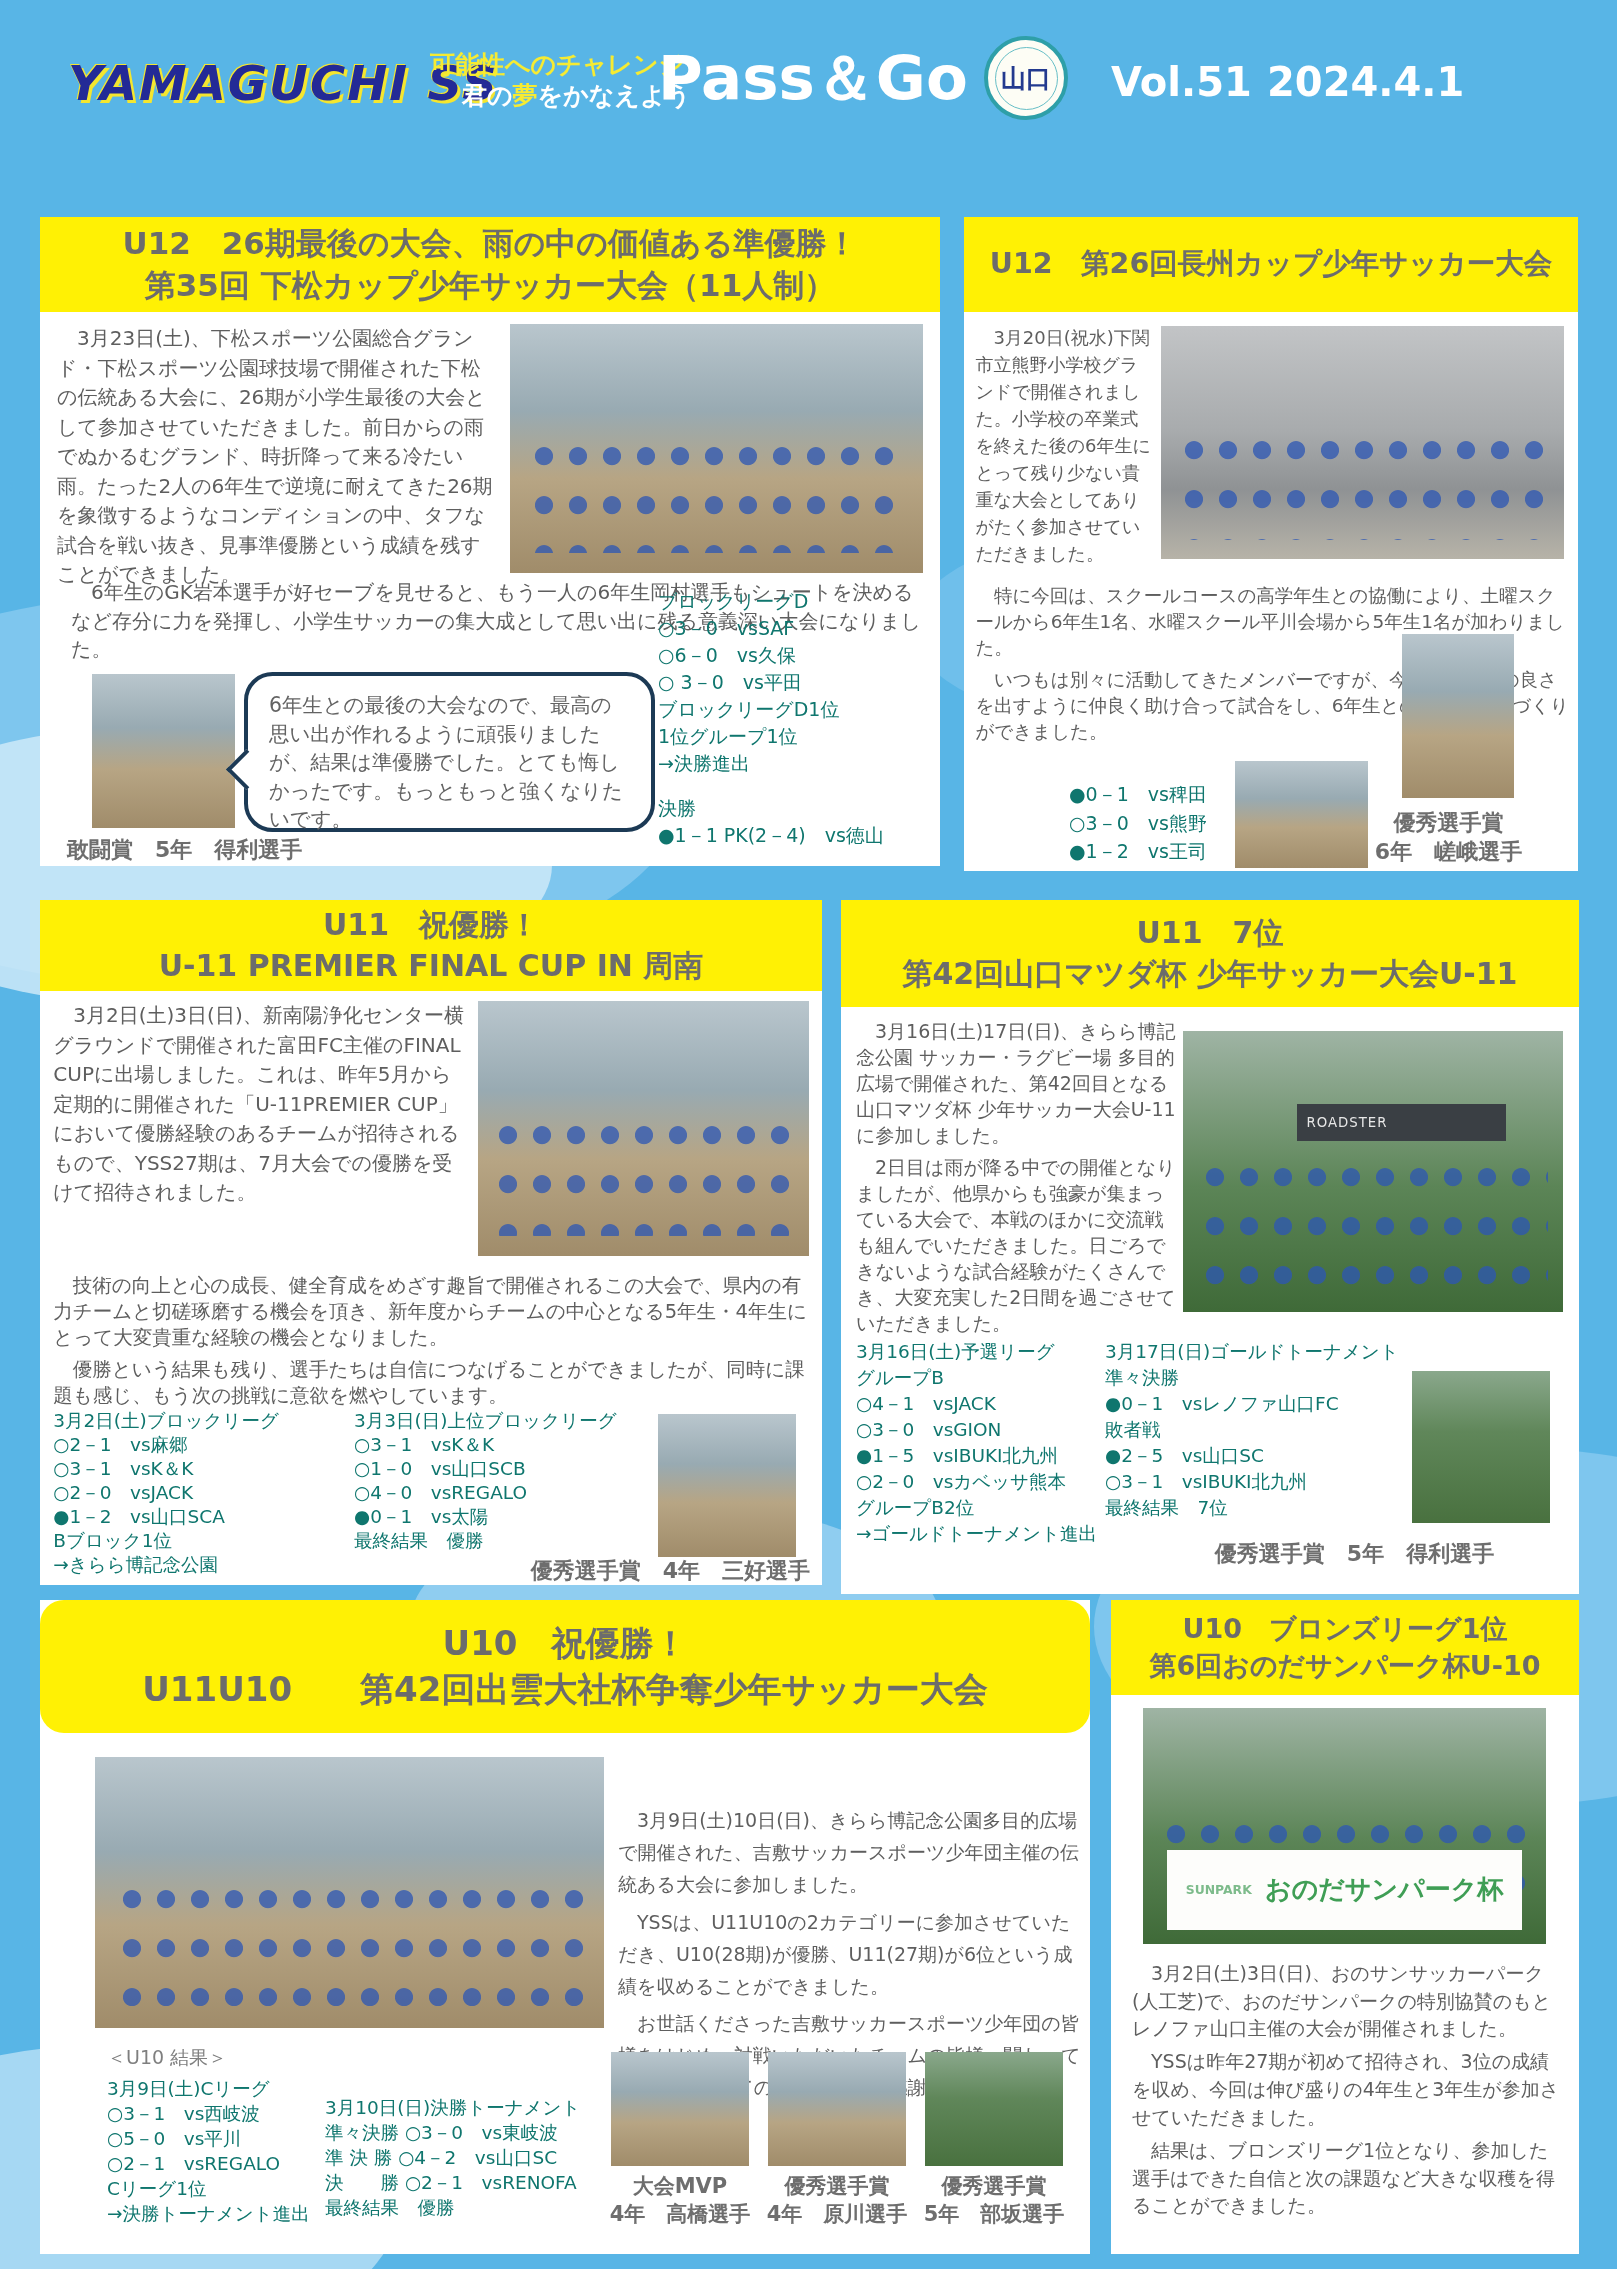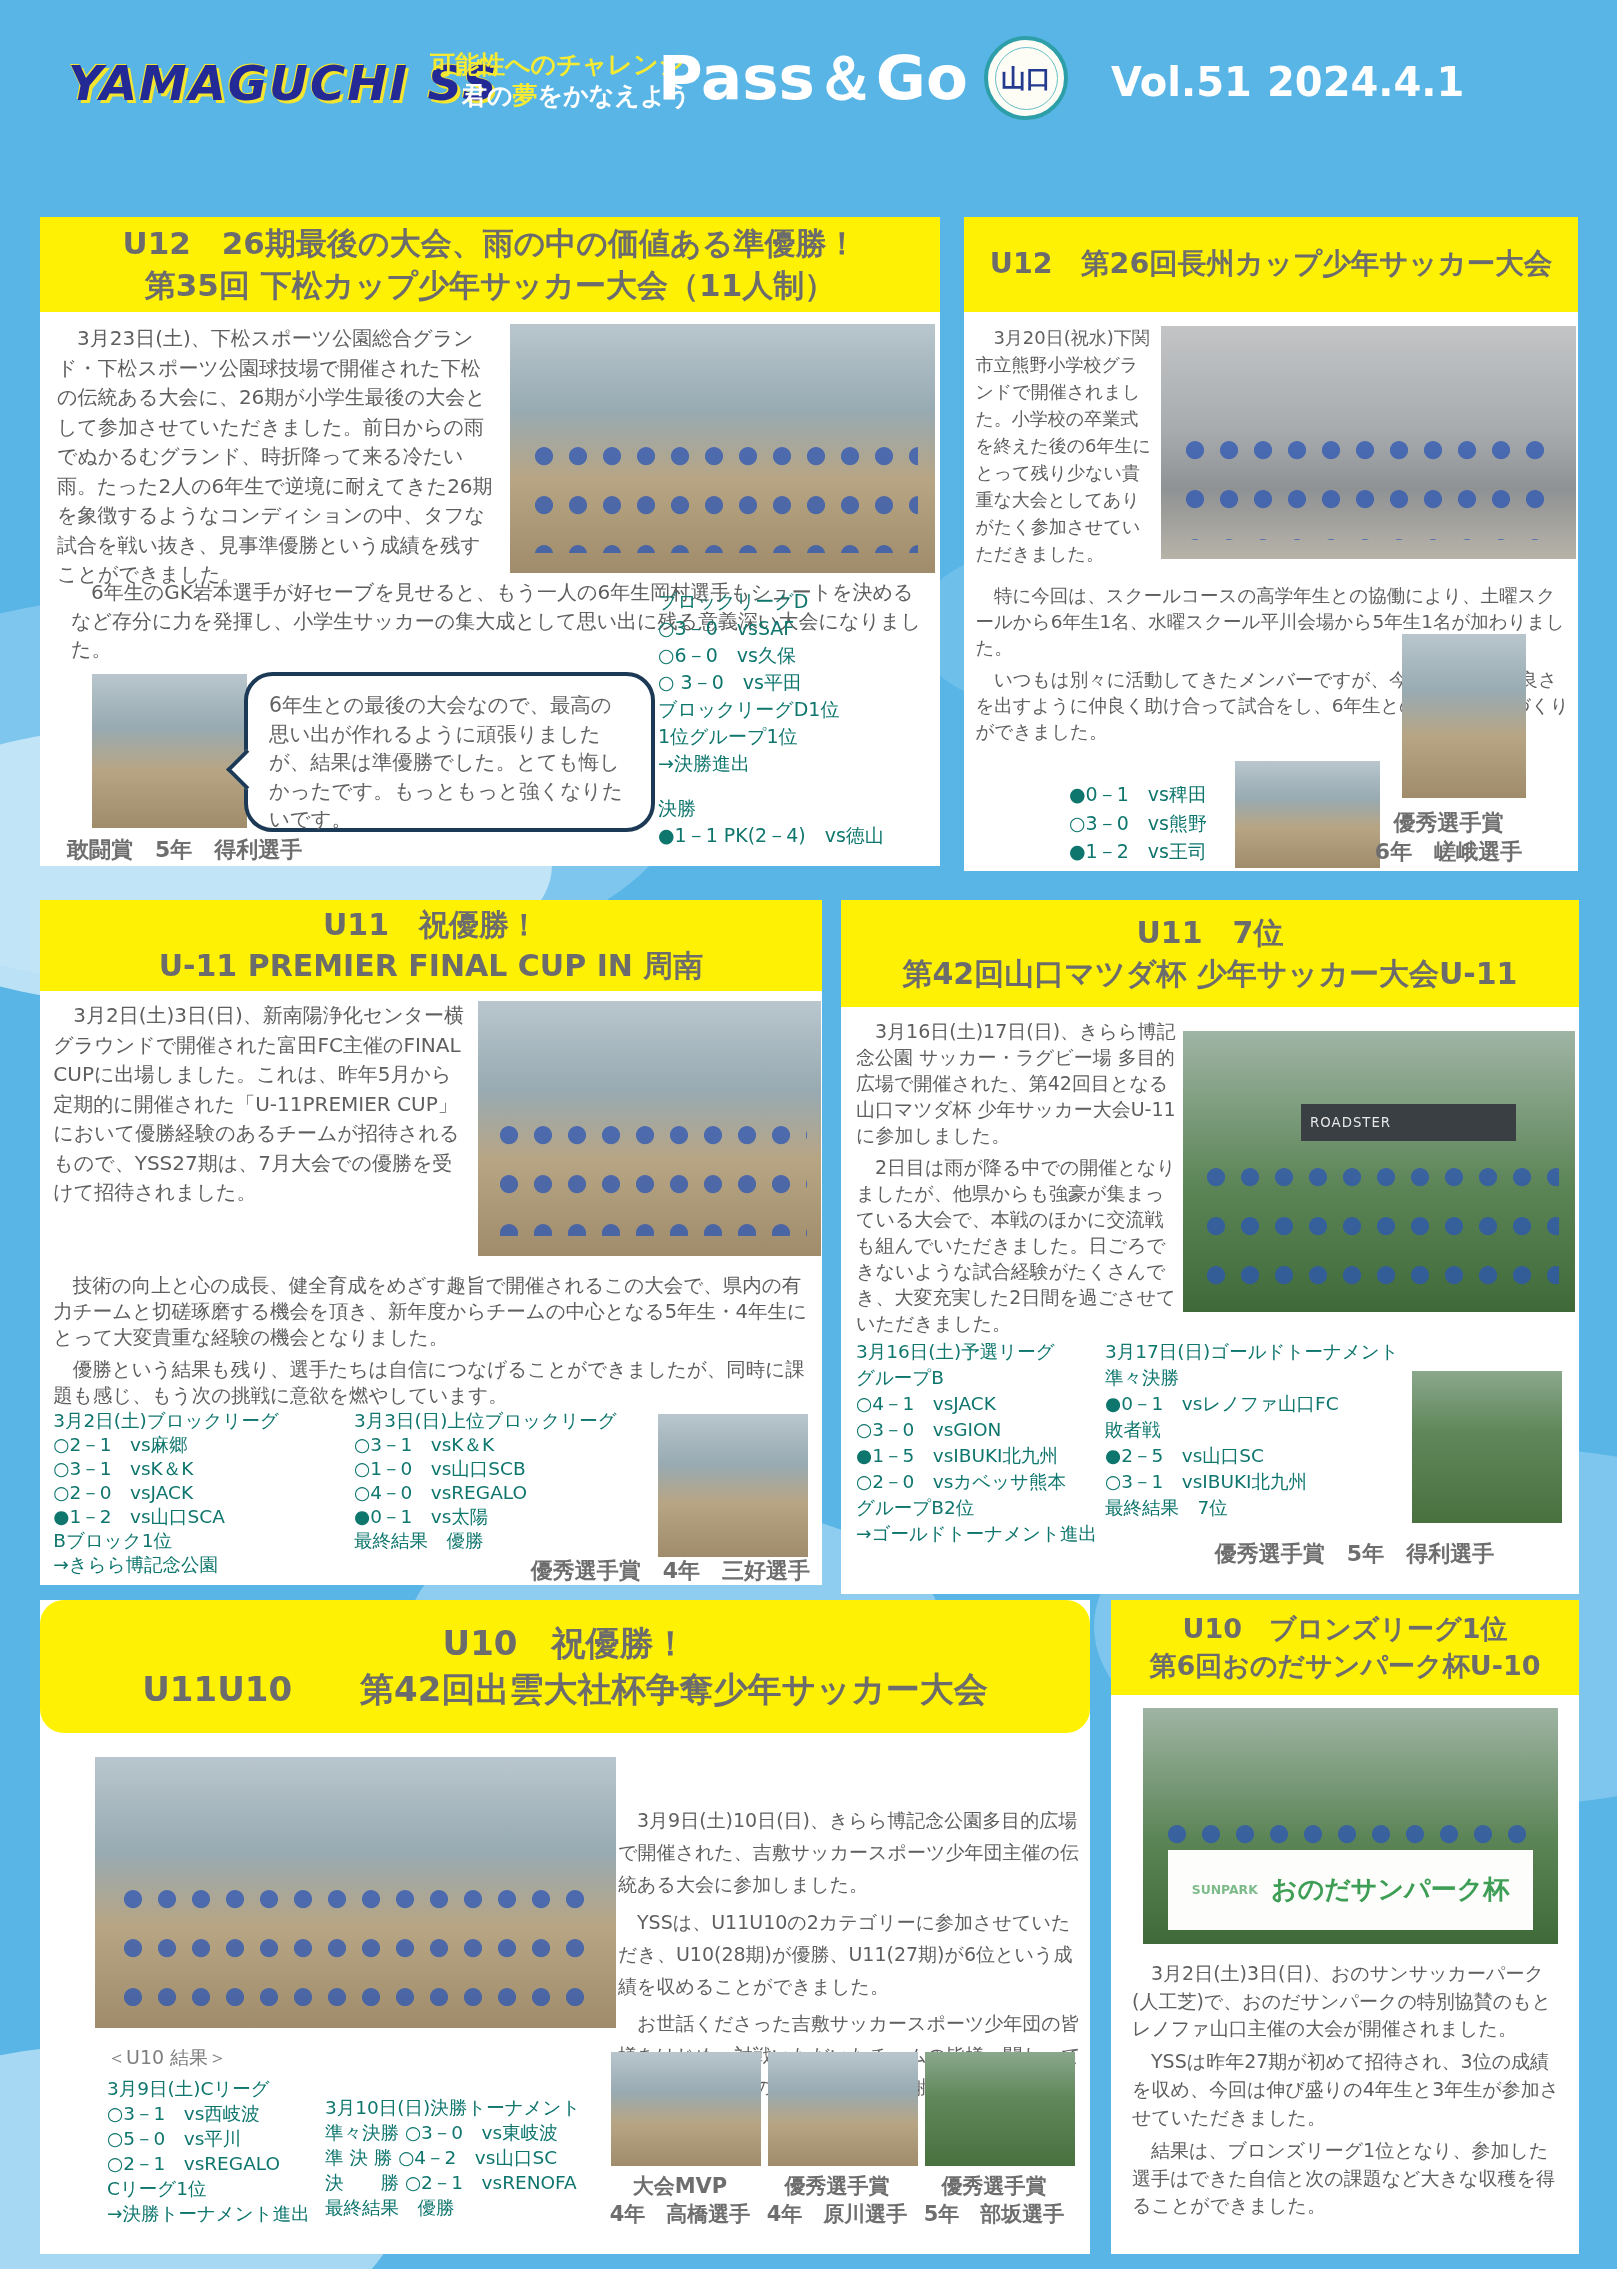--- a/index.html
+++ b/index.html
@@ -34,21 +34,21 @@
   #vol{position:absolute;left:1111px;top:59px;font-size:40px;font-weight:bold;color:#fff;}
   #issuedate{position:absolute;left:1267px;top:59px;font-size:40px;font-weight:bold;color:#fff;}
 
   
   .box{position:absolute;background:#FFFFFF;}
   .title-bar{background:#FFF104;color:#6C6C6C;font-weight:bold;text-align:center;
              display:flex;flex-direction:column;justify-content:center;width:100%;box-sizing:border-box;}
   .title-bar div{line-height:1.35;}
   .p{position:absolute;color:#5E5E5E;}
   .p p{margin:0 0 5.7px 0;}
-  .photo{position:absolute;background:linear-gradient(180deg,#b9c6cd 0%,#98aab2 35%,#b7a584 62%,#a08c6a 100%);padding-left:12px;}
+  .photo{position:absolute;background:linear-gradient(180deg,#b9c6cd 0%,#98aab2 35%,#b7a584 62%,#a08c6a 100%);}
   .photo.grass{background:linear-gradient(180deg,#8aa88c 0%,#60875a 40%,#49713f 100%);}
   .photo.stairs{background:linear-gradient(180deg,#c2c4c6 0%,#a8abad 45%,#8f9294 70%,#b7b3a8 100%);}
   .photo.field{background:linear-gradient(180deg,#9fb4a4 0%,#5c8557 55%,#3f6a38 100%);}
   .photo .players{position:absolute;left:4%;right:4%;bottom:8%;height:46%;
       background-image:radial-gradient(circle at 50% 35%, #2C56B4 8.6px, rgba(0,0,0,0) 9.5px);
       background-size:34px 49px;opacity:.75;}
   .res{position:absolute;color:#0f766e;}
   .res .res-line{white-space:pre;}
   .caption{position:absolute;color:#6E6E6E;font-weight:bold;}
   .bubble{position:absolute;background:#fff;border:4.8px solid #1C3A55;border-radius:28.5px;

